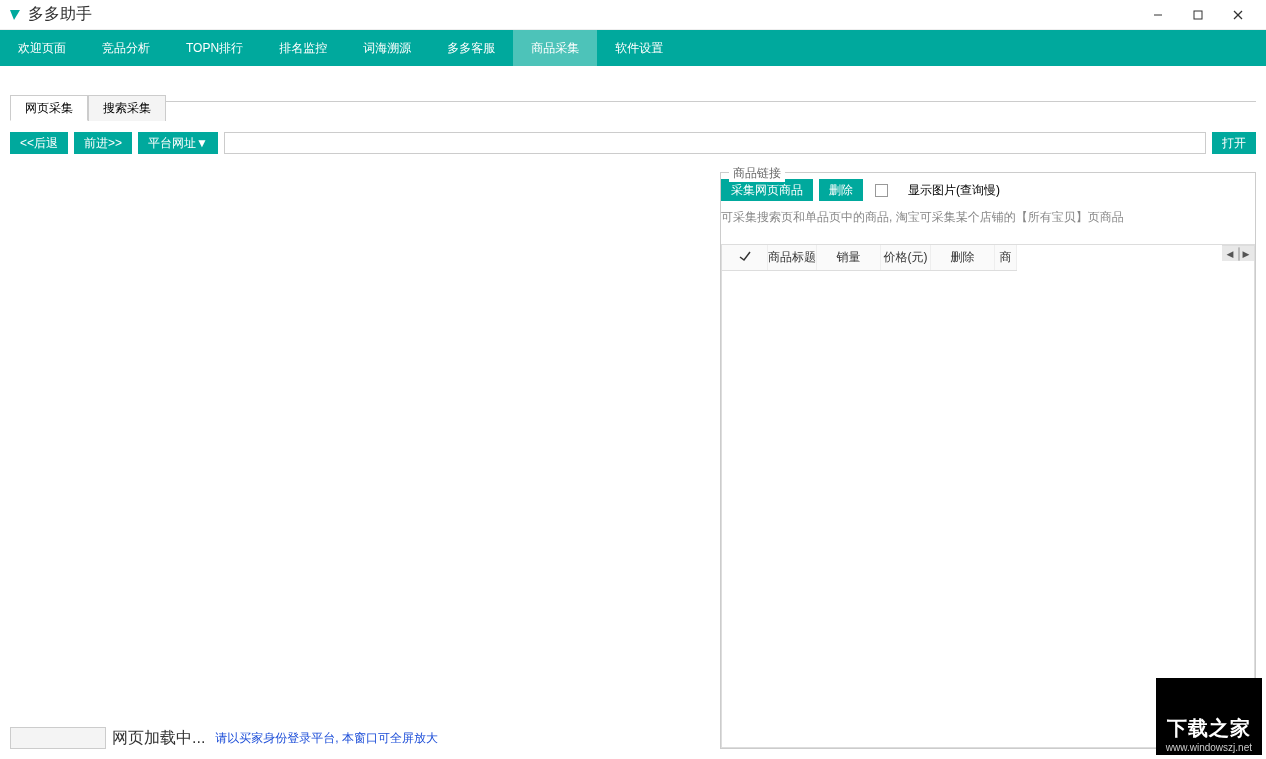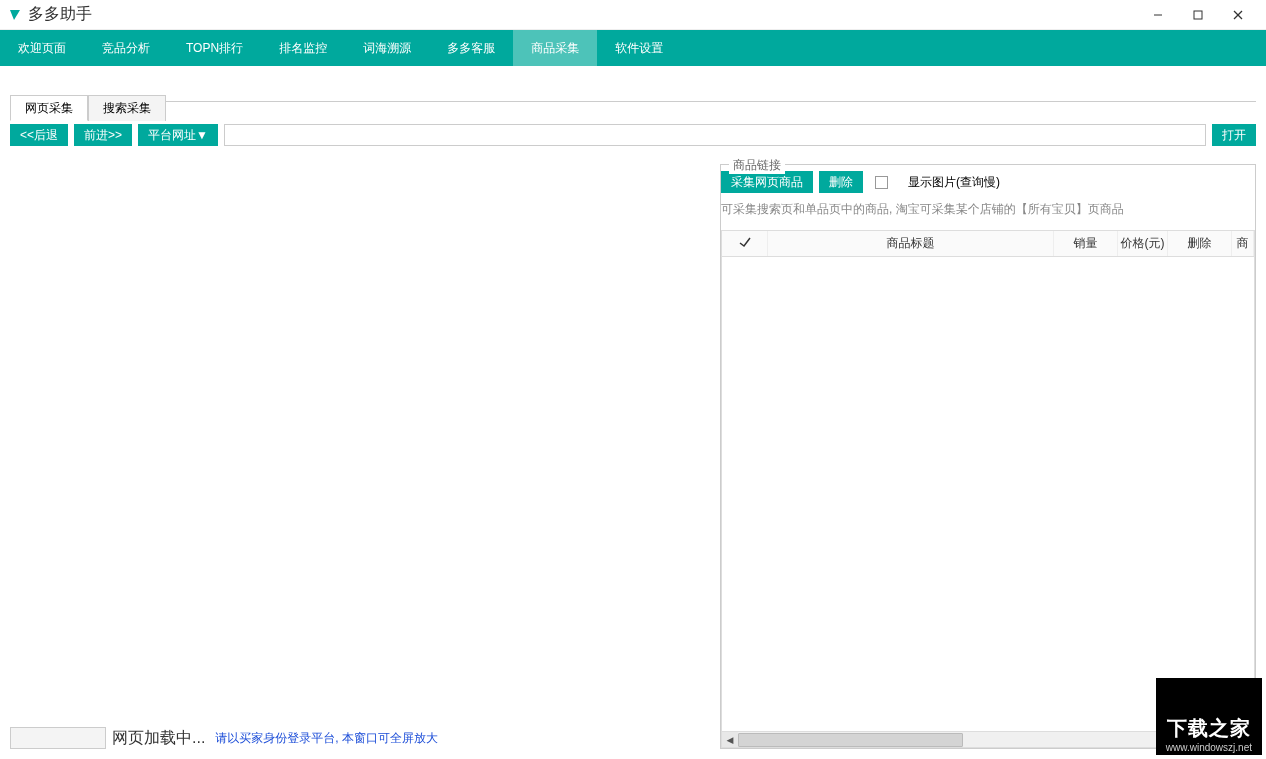--- a/index.html
+++ b/index.html
@@ -76,21 +76,21 @@
   cursor: pointer;
 }
 .subtab.active {
   background: #fff;
   border-bottom: 1px solid #fff;
 }
 .toolbar {
   display: flex;
   align-items: center;
   gap: 6px;
-  margin-top: 22px;
+  margin-top: 30px;
 }
 .btn-teal {
   background: #00a99d;
   color: #fff;
   border: none;
   height: 22px;
   padding: 0 10px;
   font-size: 12px;
   cursor: pointer;
   display: inline-flex;
@@ -164,29 +164,28 @@
   display: flex;
   align-items: center;
   gap: 20px;
   margin-left: 6px;
 }
 .checkbox-box {
   width: 13px; height: 13px;
   border: 1px solid #999;
   background: #fff;
 }
-.info-text { font-size: 12px; color: #888; margin-bottom: 12px; }
+.info-text { font-size: 12px; color: #888; margin-bottom: 18px; }
 .table-wrap {
   flex: 1;
   border: 1px solid #ddd;
   background: #fff;
   overflow: hidden;
   min-height: 0;
   display: flex;
-  flex-direction: column;
 }
 .table-headers {
   display: flex;
   height: 26px;
   background: #fafafa;
   border-bottom: 1px solid #ddd;
   font-size: 12px;
   color: #333;
 }
 .table-headers > div {

